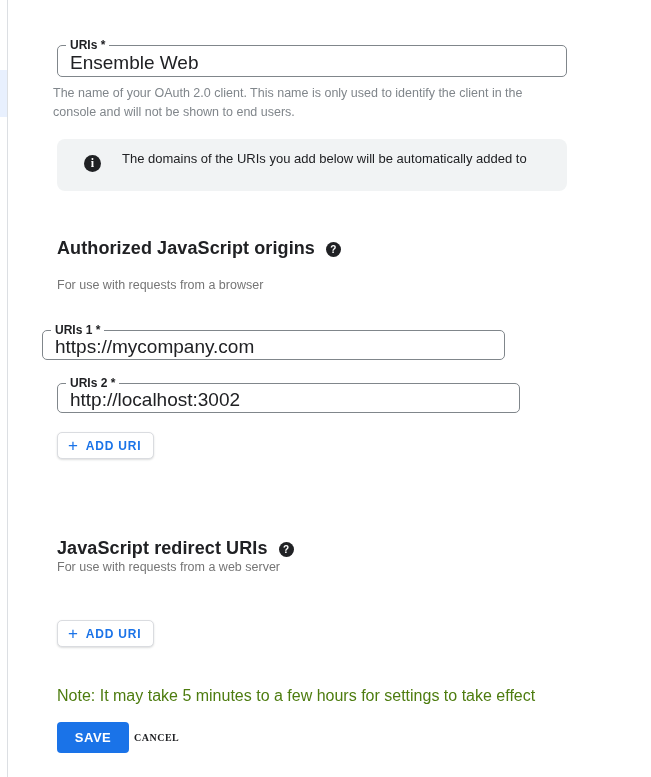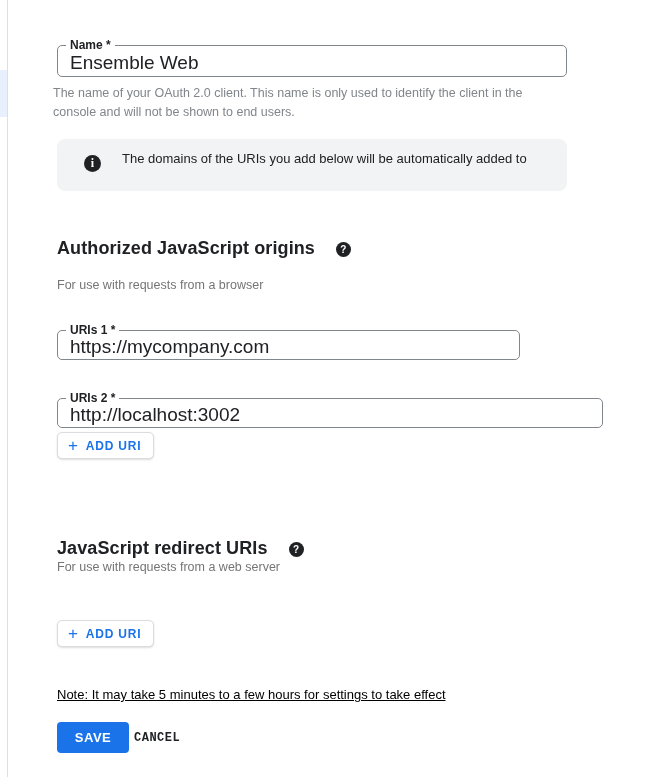--- a/index.html
+++ b/index.html
@@ -36,22 +36,22 @@
   .field input {
     width: 100%; height: 100%;
     border: none; outline: none;
     background: transparent;
     font-family: "Liberation Sans", sans-serif;
     font-size: 19px;
     color: #202124;
     padding: 4px 12px 0 12px;
   }
   .name-field { left: 57px; top: 45px; width: 510px; height: 32px; }
-  .uri-field-1 { left: 57px; top: 330px; width: 463px; height: 30px; }
-  .uri-field-2 { left: 57px; top: 398px; width: 546px; height: 30px; }
+  .uri-field-1 { left: 42px; top: 330px; width: 463px; height: 30px; }
+  .uri-field-2 { left: 57px; top: 383px; width: 463px; height: 30px; }
 
   .helper-text {
     position: absolute; left: 53px; top: 84px; width: 514px;
     font-size: 12.5px; line-height: 19px; color: #80868b;
   }
 
   
   .banner {
     position: absolute; left: 57px; top: 139px; width: 510px; height: 52px;
     background: #f1f3f4; border-radius: 8px;
@@ -69,21 +69,21 @@
   }
   .banner-text { font-size: 13px; line-height: 21px; color: #202124; }
   .banner a, .link {
     color: #1a73e8; text-decoration: underline; cursor: pointer;
   }
   .ext-icon { display: inline-block; width: 12px; height: 12px; vertical-align: -1px; margin-left: 2px; }
 
   
   .section-heading {
     position: absolute; left: 57px;
-    display: flex; align-items: center; gap: 21px;
+    display: flex; align-items: center; gap: 11px;
     font-size: 18px; font-weight: 700; color: #202124;
     letter-spacing: 0.1px;
   }
   .heading-origins { top: 238px; }
   .heading-redirects { top: 538px; }
   .help-icon {
     width: 15px; height: 15px; border-radius: 50%;
     background: #202124; color: #fff;
     font-size: 10px; font-weight: 700;
     display: flex; align-items: center; justify-content: center;
@@ -108,50 +108,50 @@
     font-size: 12px; font-weight: 700; letter-spacing: 0.8px;
     cursor: pointer;
     font-family: "Liberation Sans", sans-serif;
   }
   .add-uri-btn .plus { font-size: 17px; font-weight: 400; line-height: 1; margin-top: -1px; }
   .btn-origins { top: 432px; }
   .btn-redirects { top: 620px; }
 
   .note {
     position: absolute; left: 57px; top: 687px;
-    font-size: 13px; color: #000000; text-decoration: underline;
+    font-size: 16px; color: #4d7c0f;
   }
 
   .save-btn {
     position: absolute; left: 57px; top: 722px;
     width: 72px; height: 31px;
     background: #1a73e8; color: #fff;
     border: none; border-radius: 4px;
     font-size: 13px; font-weight: 600; letter-spacing: 0.5px;
     cursor: pointer;
     font-family: "Liberation Sans", sans-serif;
   }
   .cancel-btn {
     position: absolute; left: 121px; top: 722px;
     height: 31px; padding: 0 13px;
     background: transparent; border: none;
     color: #202124;
-    font-size: 12px; font-weight: 700; letter-spacing: 0.5px;
+    font-size: 10px; font-weight: 700; letter-spacing: 0.5px;
     cursor: pointer;
-    font-family: Liberation Mono, monospace;
+    font-family: Liberation Serif, serif;
   }
 </style>
 </head>
 <body>
 
 <div class="rail-highlight"></div>
 <div class="rail-border"></div>
 
 <div class="field name-field">
-  <span class="float-label">Name *</span>
+  <span class="float-label">URIs *</span>
   <input type="text" value="Ensemble Web" style="">
 </div>
 <div class="helper-text">The name of your OAuth 2.0 client. This name is only used to identify the client in the console and will not be shown to end users.</div>
 
 <div class="banner">
   <span class="info-icon">i</span>
   <div class="banner-text">
     <div>
       <span>The domains of the URIs you add below will be automatically added to</span>
     </div>

